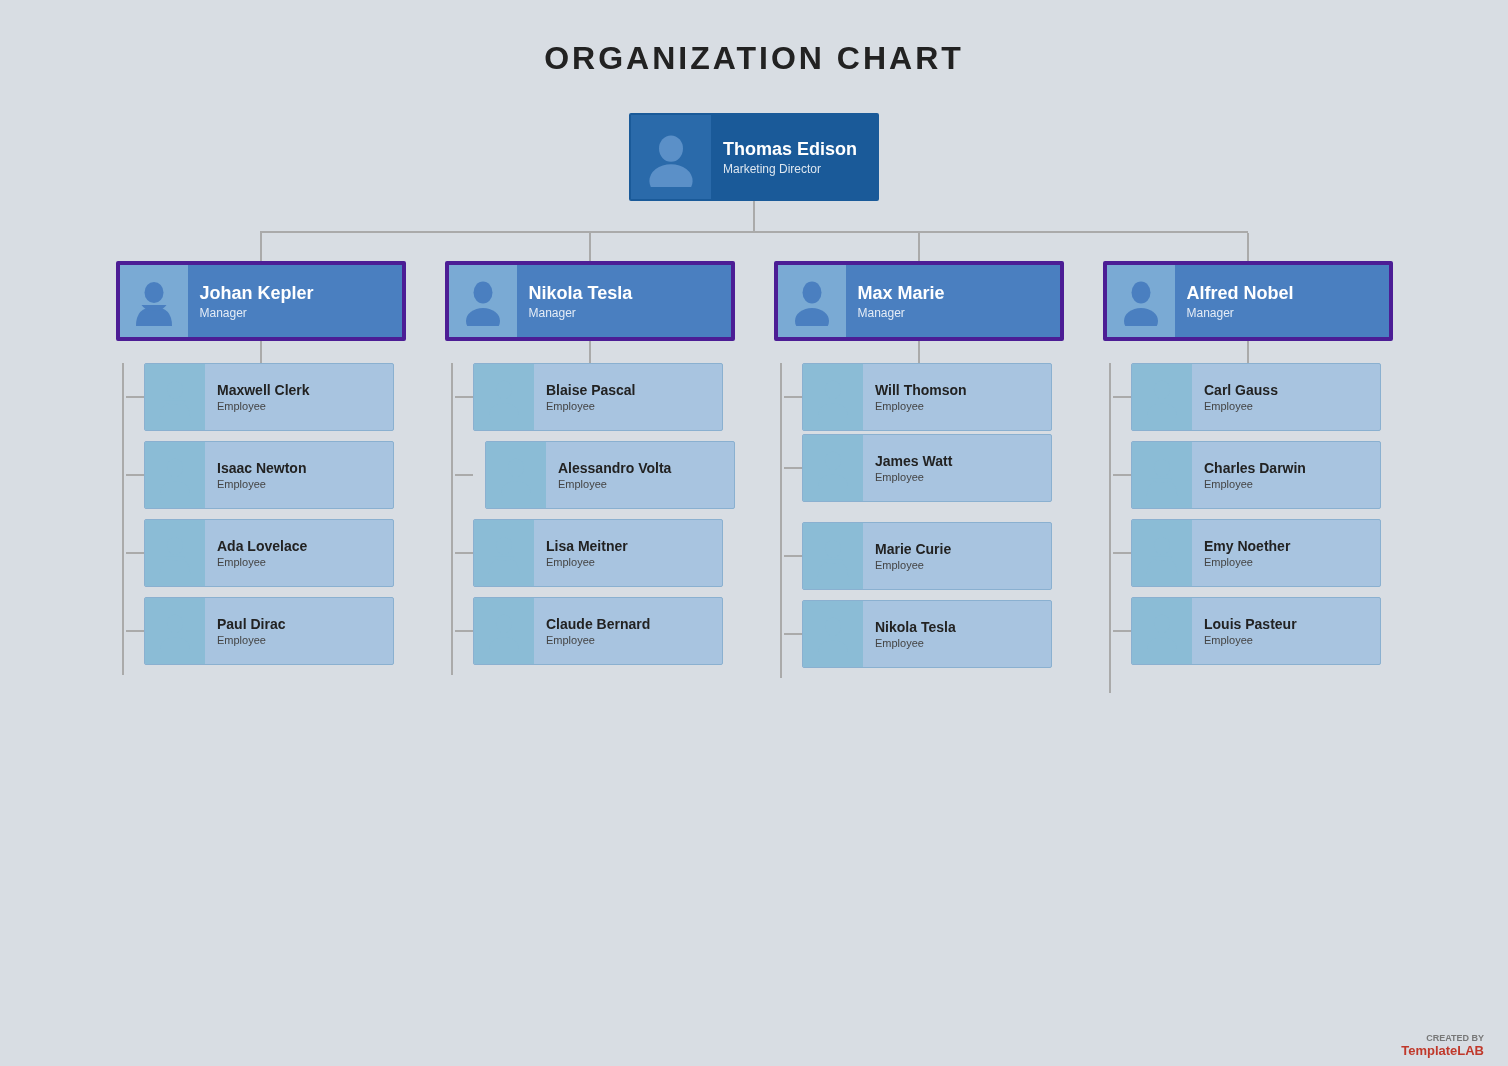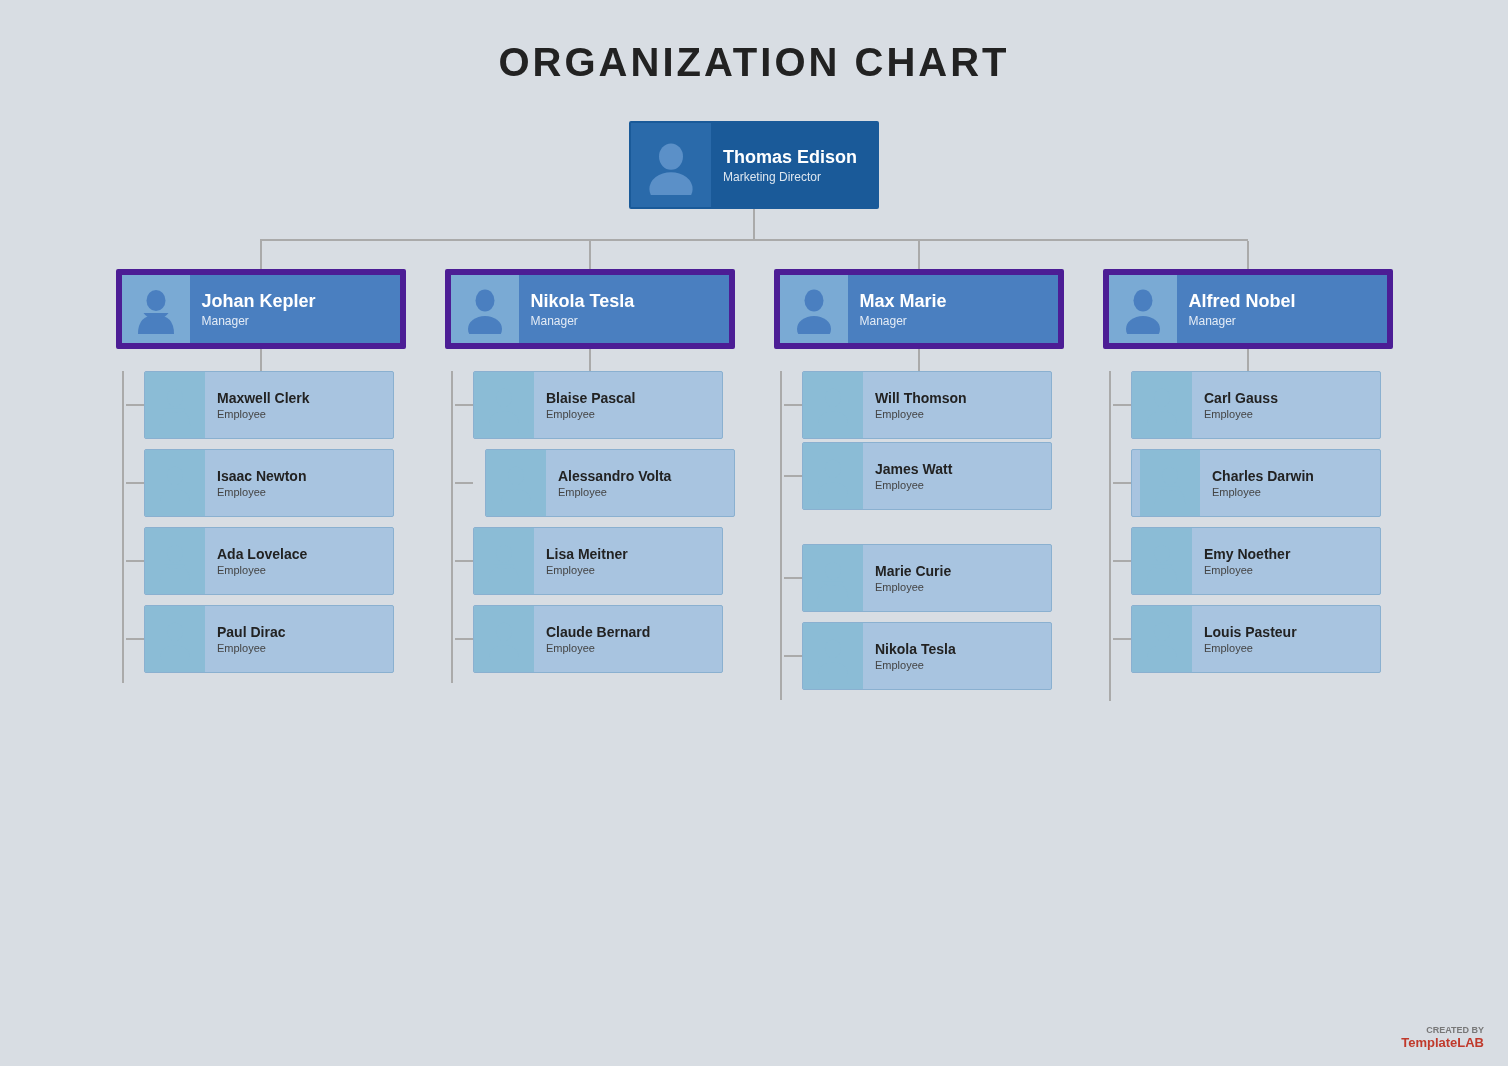--- a/index.html
+++ b/index.html
@@ -7,32 +7,32 @@
       background: #d8dde3;
       font-family: Arial, sans-serif;
       min-height: 1066px;
       width: 1508px;
       display: flex;
       flex-direction: column;
       align-items: center;
       padding: 40px 20px 40px;
     }
     .page-title {
-      font-size: 40px;
+      font-size: 32px;
       font-weight: 900;
       letter-spacing: 3px;
       color: #222;
       margin-bottom: 36px;
       text-align: center;
     }
     .card {
       display: flex;
       align-items: center;
       background: #5b8fc9;
-      border: 6px solid #4c1d95;
+      border: 4px solid #4c1d95;
       border-radius: 2px;
       overflow: hidden;
       color: white;
     }
     .card.manager-card {
       background: #4a7fc0;
       min-width: 230px;
       height: 80px;
     }
     .card.top-card {
@@ -145,21 +145,21 @@
     }
     .emp-row-wrapper {
       display: flex;
       align-items: center;
       width: 100%;
       margin-bottom: 10px;
     }
 
     .watermark {
       position: fixed;
-      bottom: 16px;
+      bottom: 8px;
       right: 24px;
       font-size: 13px;
       color: #555;
     }
     .watermark span {
       color: #c0392b;
       font-weight: bold;
     }
     .watermark .created {
       font-size: 9px;
@@ -397,21 +397,21 @@
       <ellipse cx="50" cy="33" rx="19" ry="22" fill="#8bbcd6"></ellipse>
       <ellipse cx="50" cy="90" rx="34" ry="26" fill="#8bbcd6"></ellipse>
     </svg>
               </div>
               <div class="card-info">
                 <div class="card-name">James Watt</div>
                 <div class="card-role">Employee</div>
               </div>
             </div>
           </div>
-          <div class="emp-row-wrapper" style="display: flex; align-items: center; width: 100%; margin-bottom: 10px; padding-left: 4px; margin-top: 14px;">
+          <div class="emp-row-wrapper" style="display: flex; align-items: center; width: 100%; margin-bottom: 10px; padding-left: 4px;">
             <div style="width: 18px; min-width: 18px; height: 2px; background: rgb(170, 170, 170); margin-left: 18px;"></div>
             <div class="card employee-card" style="flex: 1 1 0%; max-width: 250px;">
               <div class="card-avatar">
                 <svg viewBox="0 0 100 100" style="width:42px;height:42px;">
       <ellipse cx="50" cy="33" rx="19" ry="21" fill="#8bbcd6"></ellipse>
       <path d="M14,100 Q14,62 50,62 Q86,62 86,100 Z" fill="#8bbcd6"></path>
       <path d="M25,58 Q35,72 50,68 Q65,72 75,58" fill="#8bbcd6"></path>
     </svg>
               </div>
               <div class="card-info">
@@ -464,21 +464,21 @@
     </svg>
               </div>
               <div class="card-info">
                 <div class="card-name">Carl Gauss</div>
                 <div class="card-role">Employee</div>
               </div>
             </div>
           </div>
           <div class="emp-row-wrapper" style="display: flex; align-items: center; width: 100%; margin-bottom: 10px; padding-left: 4px;">
             <div style="width: 18px; min-width: 18px; height: 2px; background: rgb(170, 170, 170); margin-left: 18px;"></div>
-            <div class="card employee-card" style="flex: 1 1 0%; max-width: 250px; padding-left: 8px;">
+            <div class="card employee-card" style="flex: 1 1 0%; max-width: 250px;">
               <div class="card-avatar">
                 <svg viewBox="0 0 100 100" style="width:42px;height:42px;">
       <ellipse cx="50" cy="33" rx="19" ry="21" fill="#8bbcd6"></ellipse>
       <path d="M14,100 Q14,62 50,62 Q86,62 86,100 Z" fill="#8bbcd6"></path>
       <path d="M25,58 Q35,72 50,68 Q65,72 75,58" fill="#8bbcd6"></path>
     </svg>
               </div>
               <div class="card-info">
                 <div class="card-name">Charles Darwin</div>
                 <div class="card-role">Employee</div>

